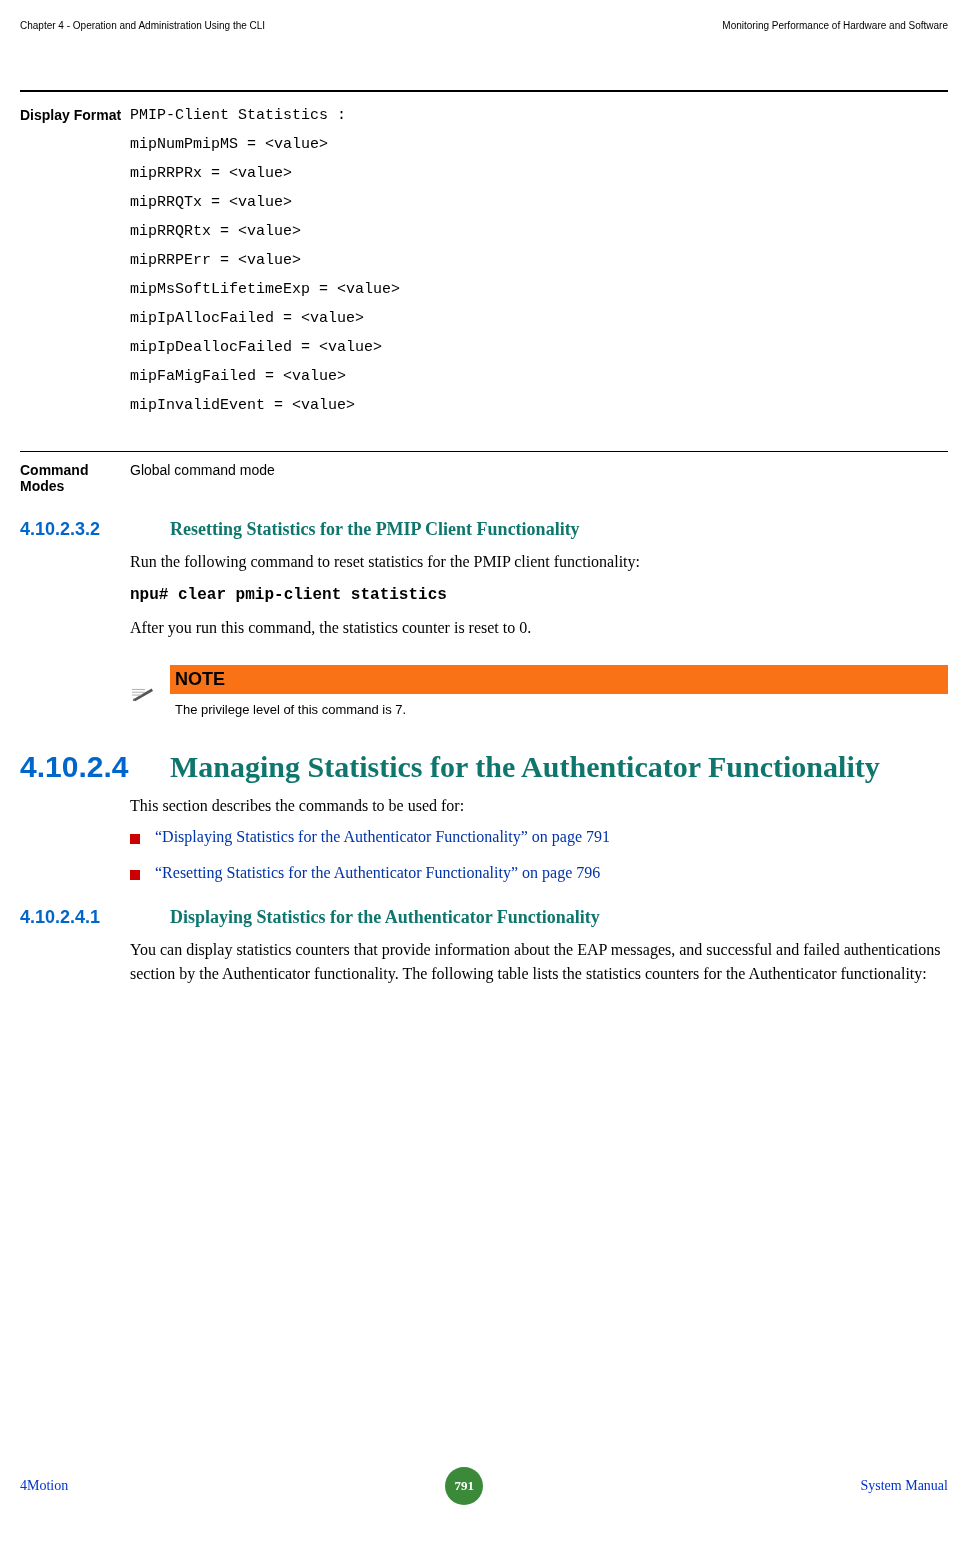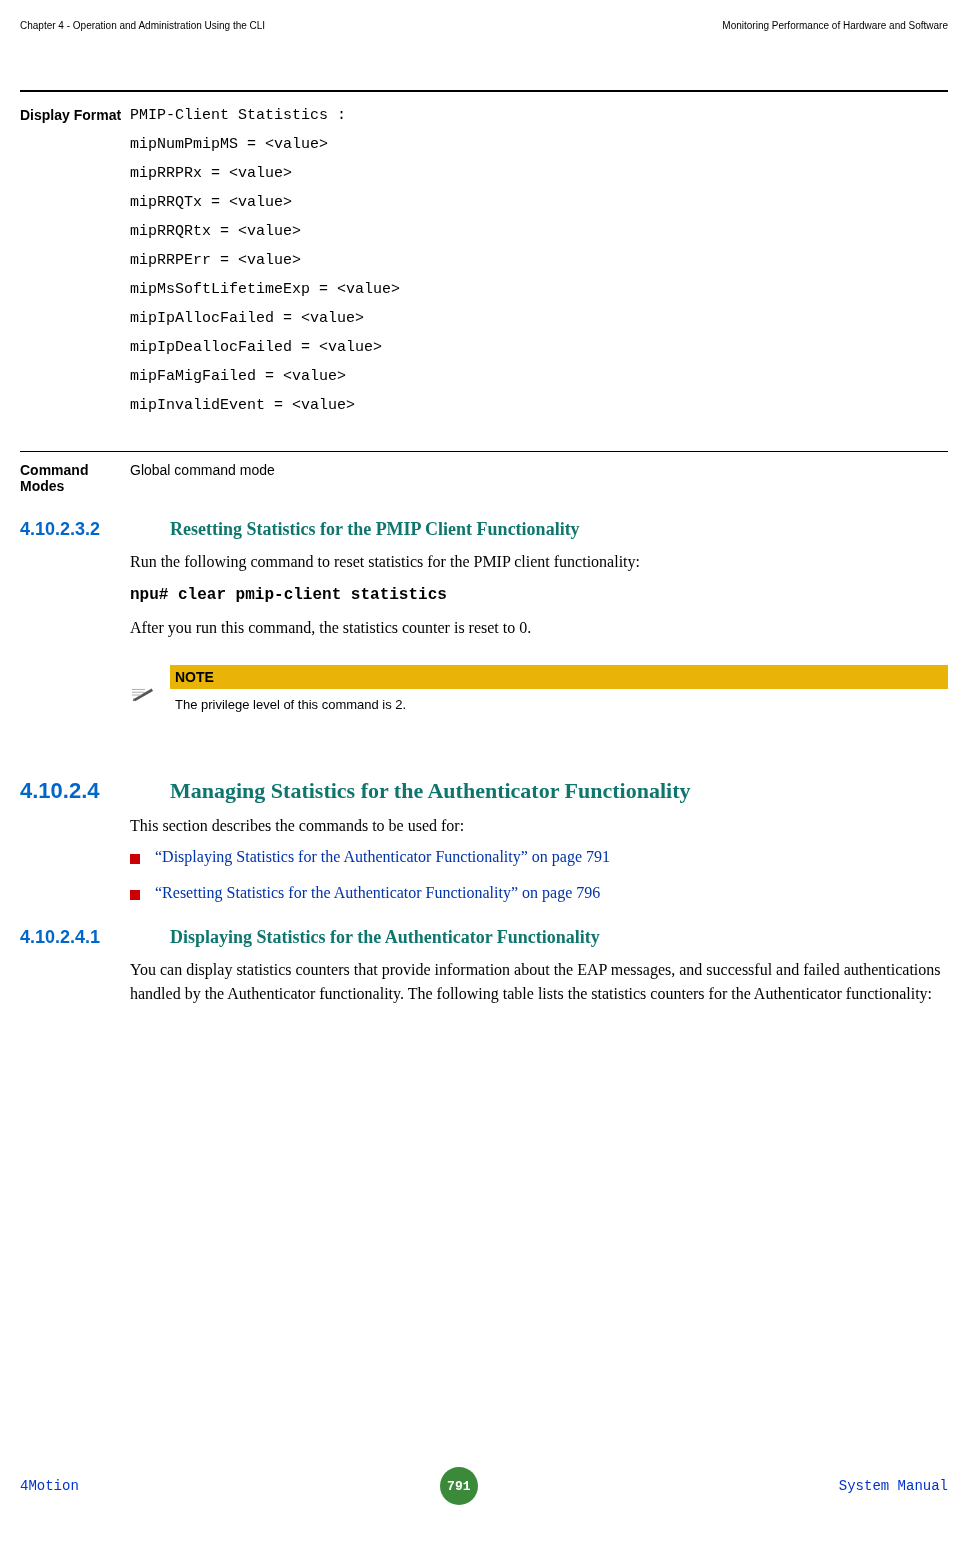--- a/index.html
+++ b/index.html
@@ -62,22 +62,21 @@
       color: #0066cc;
       font-weight: bold;
       flex-shrink: 0;
     }
     .heading-title {
       font-family: Liberation Serif, serif;
       color: #0f766e;
       font-weight: bold;
     }
     .h2 .heading-num, .h2 .heading-title {
-      font-size: 22px;
-      margin-top: 33px;
+      font-size: 30px;
     }
     .h3 .heading-num, .h3 .heading-title {
       font-size: 18px;
     }
     .body-text {
       margin: 10px 0 10px 110px;
       font-size: 16px;
       line-height: 1.5;
     }
     .body-text-sans {
@@ -98,24 +97,24 @@
     }
     .note-icon {
       width: 40px;
       flex-shrink: 0;
       padding-top: 8px;
     }
     .note-content {
       flex: 1;
     }
     .note-title {
-      background: #eab308;
-      font-family: Arial, sans-serif;
-      font-weight: bold;
-      font-size: 14px;
+      background: #f97316;
+      font-family: Arial, sans-serif;
+      font-weight: bold;
+      font-size: 18px;
       padding: 4px 5px;
     }
     .note-text {
       font-family: Arial, sans-serif;
       font-size: 13px;
       padding: 8px 5px;
     }
     .bullet-list {
       margin: 10px 0 10px 110px;
     }
@@ -137,21 +136,21 @@
       color: #0033aa;
       font-size: 16px;
       text-align: center;
     }
     .footer {
       display: flex;
       justify-content: space-between;
       align-items: center;
       padding: 0 20px 15px 20px;
       color: #0033cc;
-      font-family: Liberation Mono, monospace;
+      font-family: Liberation Serif, serif;
       font-size: 14px;
       position: absolute;
       bottom: 0;
       left: 0;
       right: 0;
     }
     .page-badge {
       background: #3a8a3a;
       color: white;
       border-radius: 50%;
@@ -219,21 +218,21 @@
       <svg viewBox="0 0 32 32">
         <rect x="3" y="22" width="22" height="3" fill="#555" transform="rotate(-30 14 23)"></rect>
         <path d="M4 27 L3 30 L6 29 Z" fill="#555"></path>
         <rect x="2" y="17" width="14" height="1" fill="#aaa"></rect>
         <rect x="2" y="20" width="14" height="1" fill="#aaa"></rect>
         <rect x="2" y="23" width="10" height="1" fill="#aaa"></rect>
       </svg>
     </div>
     <div class="note-content">
       <div class="note-title">NOTE</div>
-      <div class="note-text">The privilege level of this command is 2.</div>
+      <div class="note-text">The privilege level of this command is 7.</div>
     </div>
   </div>
 
   <div class="heading-row h2">
     <div class="heading-num">4.10.2.4</div>
     <div class="heading-title">Managing Statistics for the Authenticator Functionality</div>
   </div>
 
   <div class="body-text">This section describes the commands to be used for:</div>
 
@@ -246,21 +245,21 @@
       <div class="bullet-square"></div>
       <span class="bullet-text">“Resetting Statistics for the Authenticator Functionality” on page 796</span>
     </div>
   </div>
 
   <div class="heading-row h3">
     <div class="heading-num">4.10.2.4.1</div>
     <div class="heading-title">Displaying Statistics for the Authenticator Functionality</div>
   </div>
 
-  <div class="body-text">You can display statistics counters that provide information about the EAP messages, and successful and failed authentications handled by the Authenticator functionality. The following table lists the statistics counters for the Authenticator functionality:</div>
+  <div class="body-text">You can display statistics counters that provide information about the EAP messages, and successful and failed authentications section by the Authenticator functionality. The following table lists the statistics counters for the Authenticator functionality:</div>
 
   <div class="footer">
     <span>4Motion</span>
     <div class="page-badge">
       <span>791</span>
     </div>
     <span>System Manual</span>
   </div>
 </div>
 

